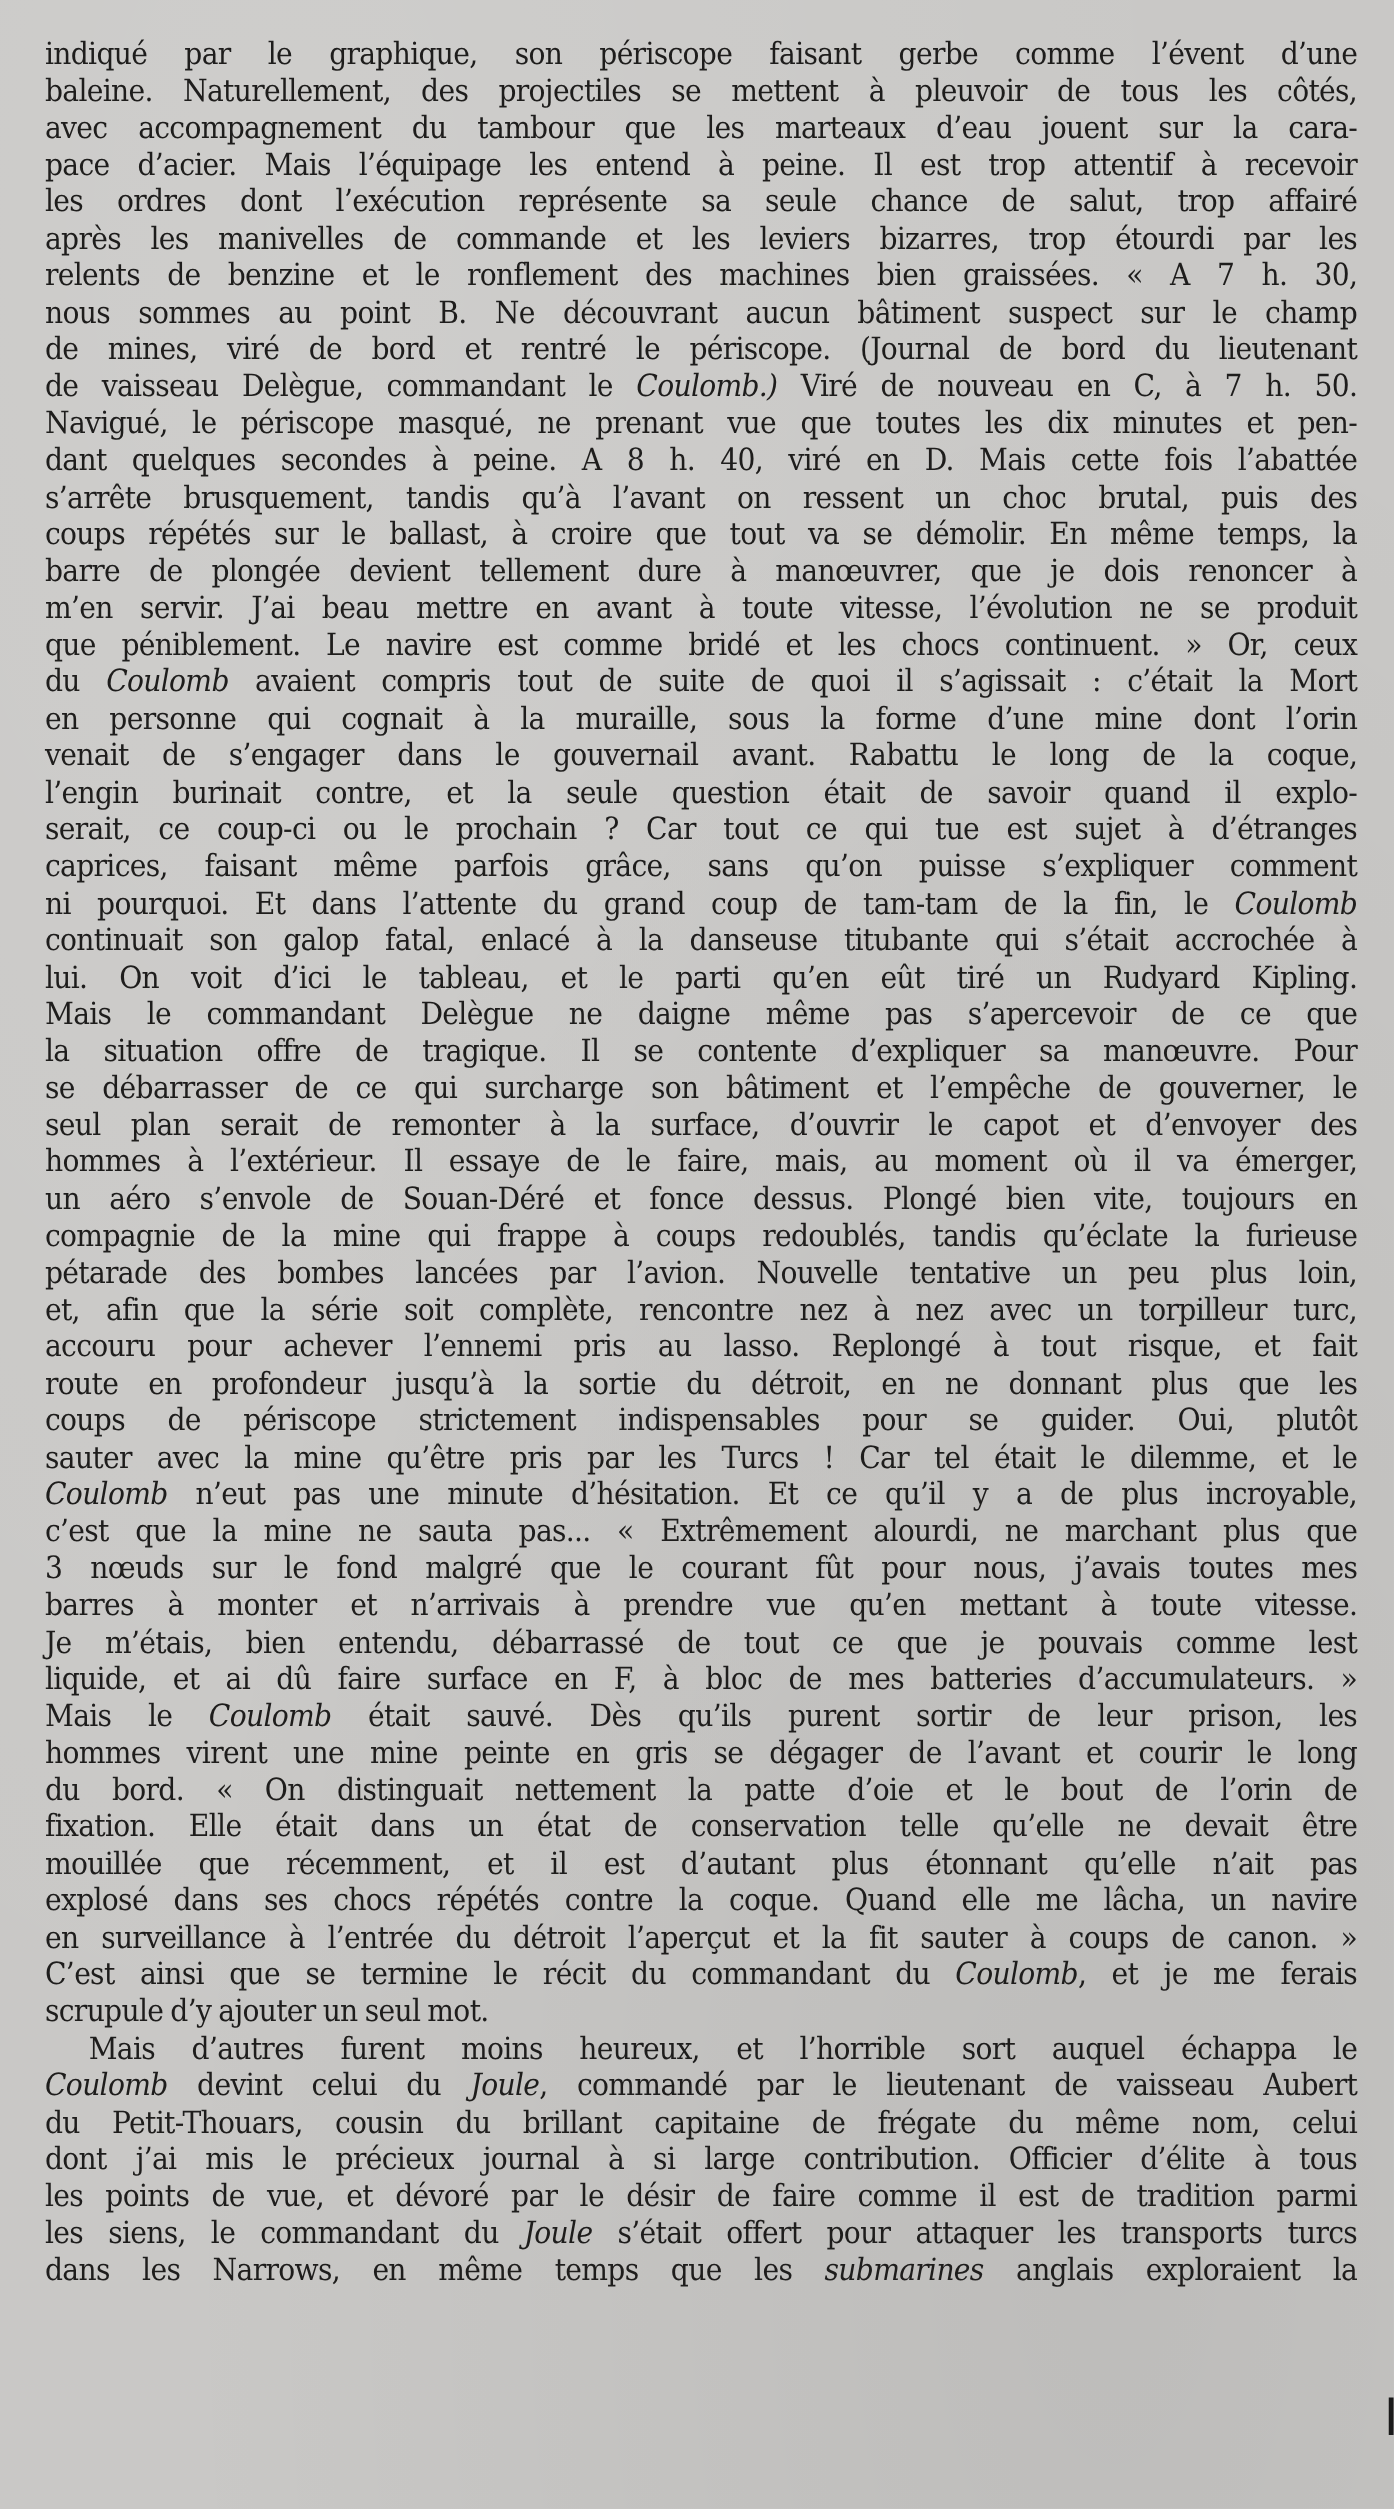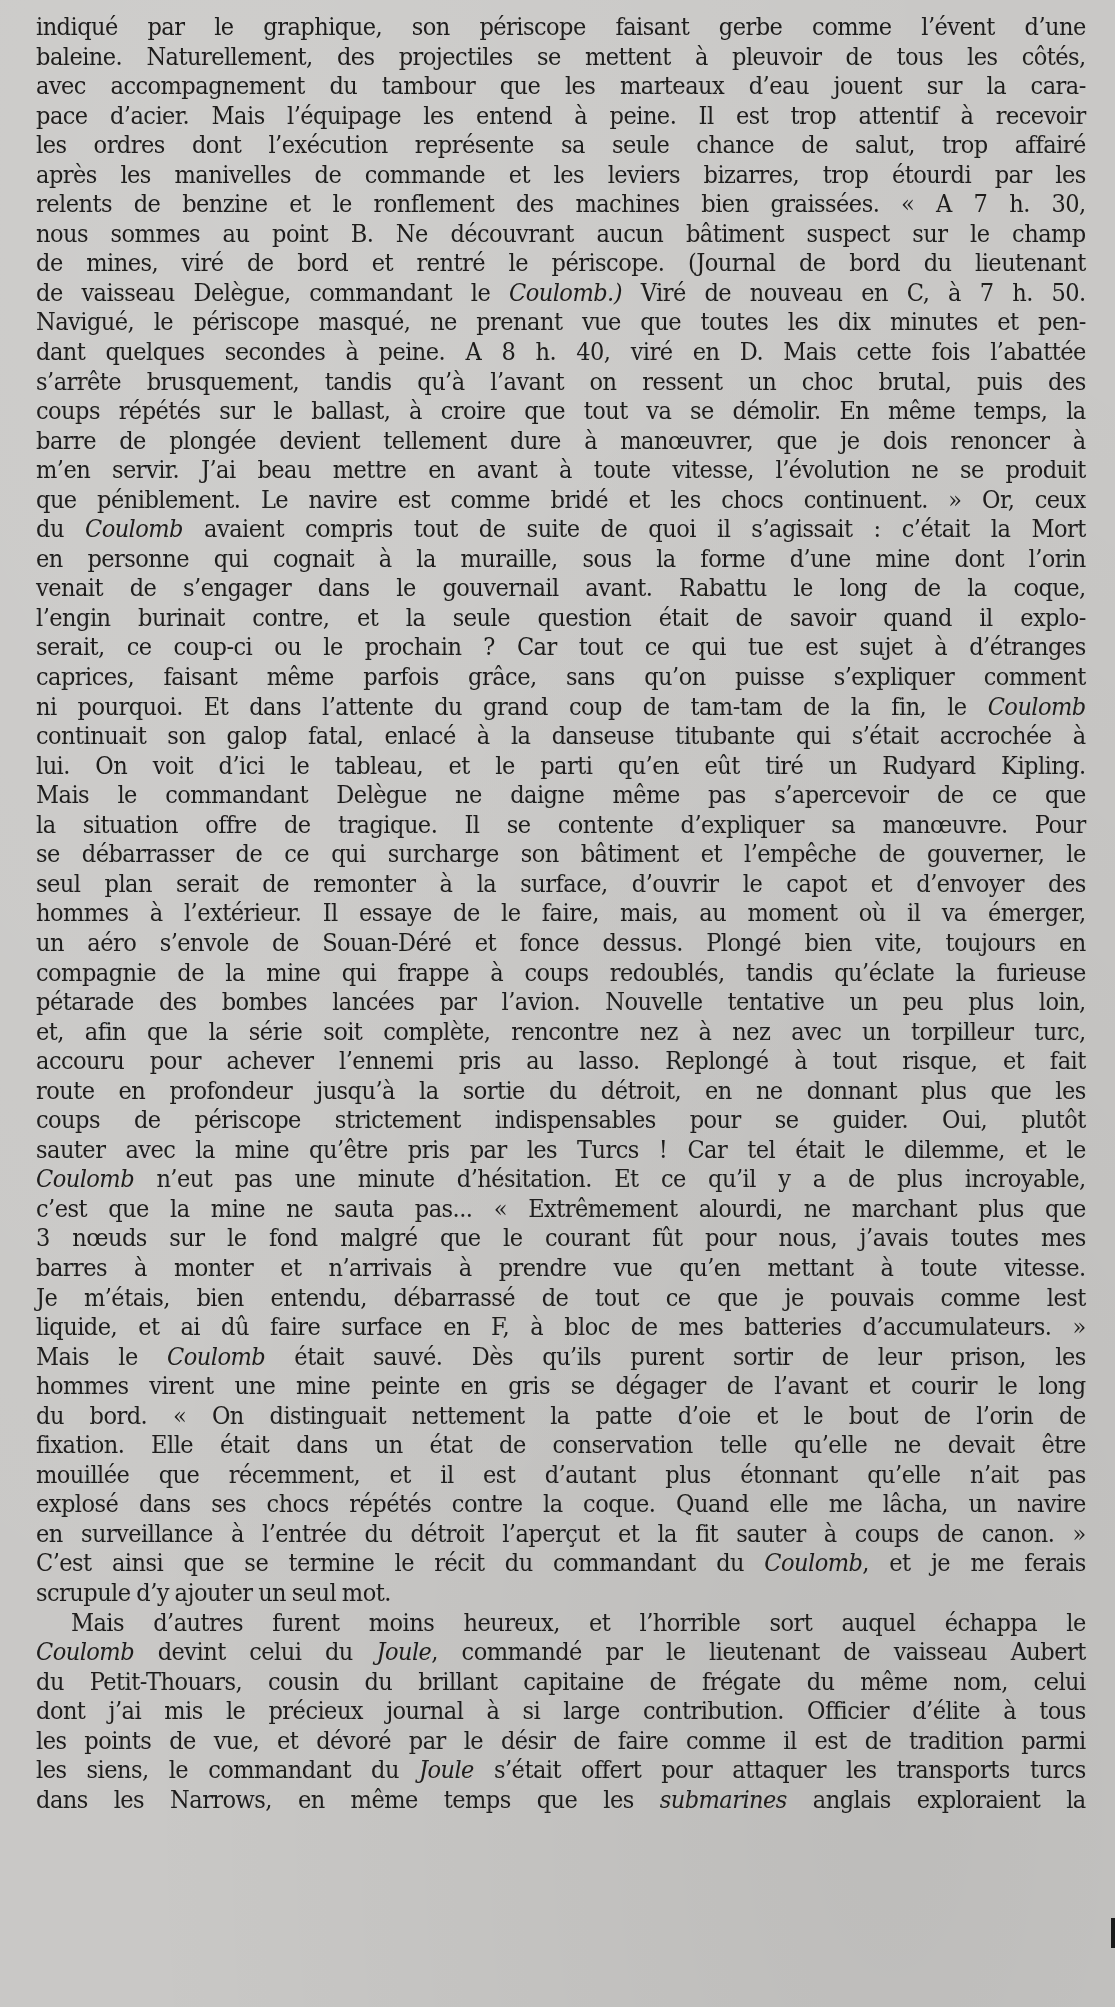--- a/index.html
+++ b/index.html
@@ -14,21 +14,21 @@
         radial-gradient(ellipse at 20% 10%, rgba(255,255,255,0.10), rgba(0,0,0,0) 60%),
         radial-gradient(ellipse at 80% 90%, rgba(0,0,0,0.06), rgba(0,0,0,0) 60%);
       position: relative;
       overflow: hidden;
       font-family: "DejaVu Serif", "Liberation Serif", serif;
       color: #1e1d1c;
     }
     .page {
       position: absolute;
       left: 36px;
-      top: 12px;
+      top: 28px;
       width: 1050px;
     }
     .line {
       display: block;
       height: 29.55px;
       line-height: 29.55px;
       font-size: 24.5px;
       white-space: nowrap;
       text-align: justify;
       text-align-last: justify;

